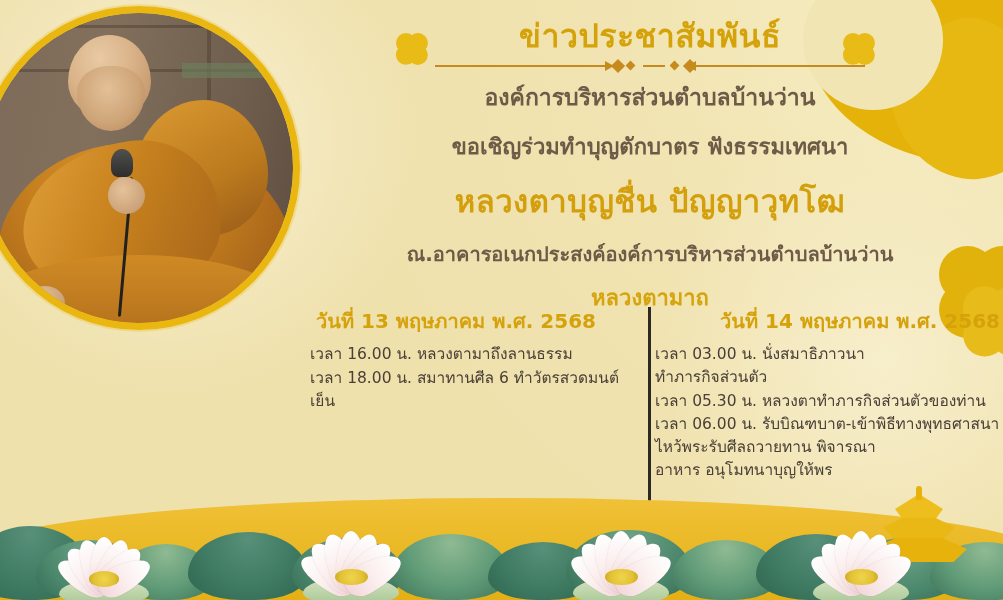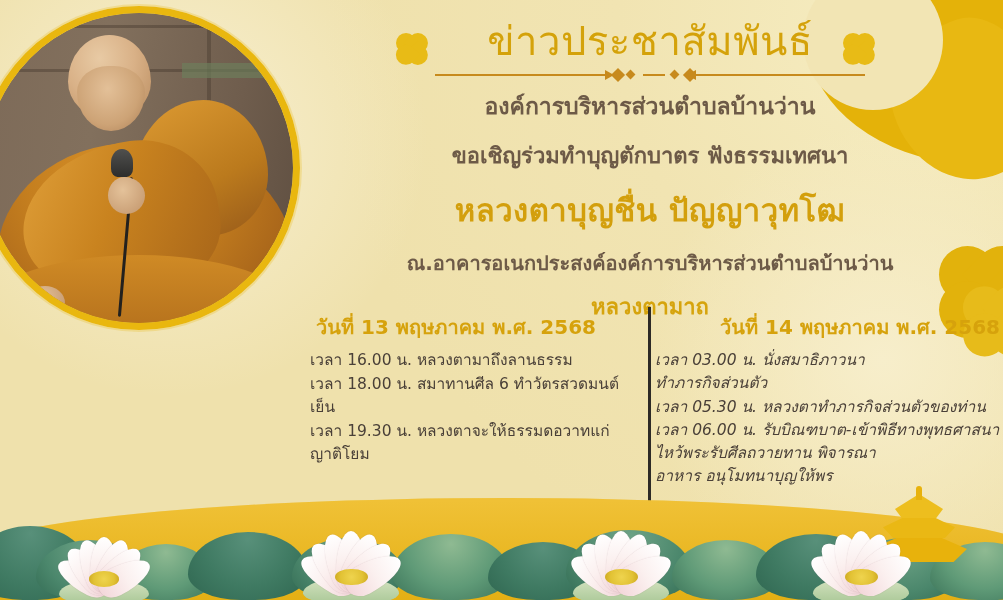--- a/index.html
+++ b/index.html
@@ -123,21 +123,21 @@
     position:absolute;left:13%;bottom:2%;width:13%;height:10%;
     background:radial-gradient(ellipse at 40% 35%,#e4c29a,#bf9168);
     border-radius:50% 50% 42% 42% / 55% 55% 45% 45%;
   }
 
   
   .header{
     position:absolute;left:300px;top:18px;width:700px;text-align:center;
   }
   .main-title{
-    font-size:40px;font-weight:normal;color:#d4a20a;letter-spacing:.5px;
+    font-size:32px;font-weight:bold;color:#d4a20a;letter-spacing:.5px;
     line-height:1.15;margin:0;
     text-shadow:0 1px 0 #f6e6ae;
   }
   .divider{
     position:relative;width:430px;height:14px;margin:4px auto 6px auto;
   }
   .divider .ln{
     position:absolute;top:6px;height:2px;background:#c78a1d;
   }
   .divider .ln-l{left:0;width:172px;}
@@ -159,32 +159,32 @@
   .line-org{font-size:23px;font-weight:bold;color:#6d5a47;margin:4px 0 0 0;}
   .line-invite{font-size:22px;font-weight:bold;color:#6d5a47;margin:14px 0 0 0;}
   .line-monk{font-size:31px;font-weight:bold;color:#d39f0c;margin:12px 0 0 0;letter-spacing:.5px;}
   .line-place{font-size:20px;font-weight:bold;color:#6d5a47;margin:12px 0 0 0;}
   .line-sched{font-size:22px;font-weight:bold;color:#d6a40d;margin:10px 0 0 0;}
 
   
   .sched{
     position:absolute;left:300px;top:305px;width:700px;height:215px;
   }
-  .col{position:absolute;top:6px;}
+  .col{position:absolute;top:0;}
   .col-left{left:10px;width:330px;}
   .col-right{left:355px;width:345px;}
   .col-head{
     font-size:20px;font-weight:bold;color:#d6a20c;margin:0 0 6px 0;
   }
   .col-left .col-head{text-align:left;padding-left:6px;}
   .col-right .col-head{text-align:right;padding-left:2px;}
   .item{
     font-size:15.5px;color:#4a4038;line-height:1.52;margin:0;white-space:pre-line;
   }
-  .col-right .item{line-height:1.5;font-style:italic;}
+  .col-right .item{line-height:1.5;}
   .vdivider{
     position:absolute;left:348px;top:2px;width:3px;height:196px;background:#2d2a26;
   }
 
   
   .band{
     position:absolute;left:-40px;bottom:-28px;width:1090px;height:130px;
     background:#edb40b;
     border-radius:52% 52% 0 0 / 62px 62px 0 0;
   }
@@ -315,21 +315,20 @@
     <p class="line-sched">หลวงตามาถ</p>
   </div>
 
   <div class="sched">
     <div class="vdivider"></div>
 
     <div class="col col-left">
       <p class="col-head">วันที่ 13 พฤษภาคม พ.ศ. 2568</p>
       <p class="item">เวลา 16.00 น. หลวงตามาถึงลานธรรม</p>
       <p class="item">เวลา 18.00 น. สมาทานศีล 6 ทำวัตรสวดมนต์เย็น</p>
-      <p class="item">เวลา 19.30 น. หลวงตาจะให้ธรรมดอวาทแก่ญาติโยม</p>
     </div>
 
     <div class="col col-right">
       <p class="col-head">วันที่ 14 พฤษภาคม พ.ศ. 2568</p>
       <p class="item">เวลา 03.00 น. นั่งสมาธิภาวนา</p>
       <p class="item cont">ทำภารกิจส่วนตัว</p>
       <p class="item">เวลา 05.30 น. หลวงตาทำภารกิจส่วนตัวของท่าน</p>
       <p class="item">เวลา 06.00 น. รับบิณฑบาต-เข้าพิธีทางพุทธศาสนา</p>
       <p class="item cont">ไหว้พระรับศีลถวายทาน พิจารณา
 อาหาร อนุโมทนาบุญให้พร</p>

